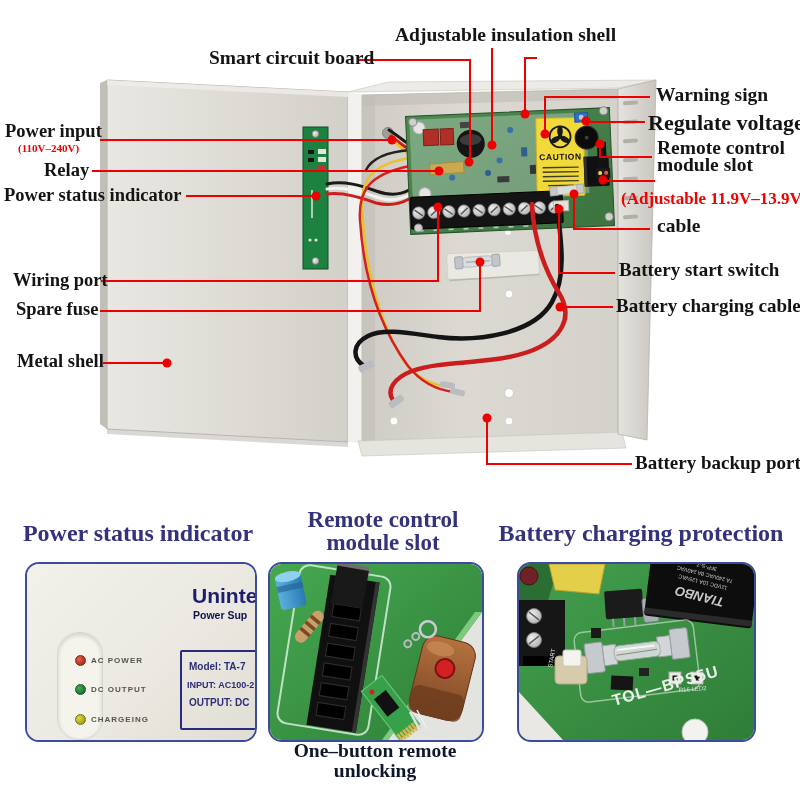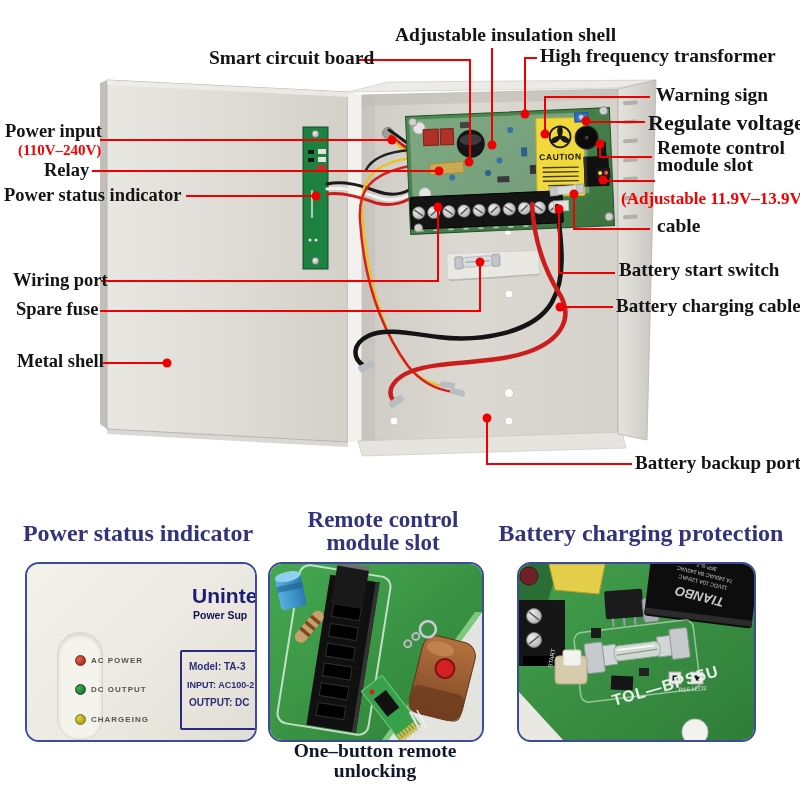--- a/index.html
+++ b/index.html
@@ -286,29 +286,28 @@
       <circle cx="600" cy="144" r="4.5"></circle>
         <circle cx="603" cy="180" r="4.5"></circle>
         <circle cx="574" cy="194" r="4.5"></circle>
       <circle cx="559" cy="209" r="4.5"></circle>
         <circle cx="560" cy="307" r="4.5"></circle>
     </g>
   </svg>
 
   <div class="lbl" style="left:395px;top:25px;font-size:19.5px">Adjustable insulation shell</div>
   <div class="lbl" style="left:209px;top:48px;font-size:19.5px">Smart circuit board</div>
-  <div class="lbl" style="left:540px;top:46px;font-size:19.5px">High frequency transformer</div>
   <div class="lbl" style="left:656px;top:85px;font-size:19.5px">Warning sign</div>
   <div class="lbl" style="left:648px;top:111px;font-size:22px">Regulate voltage</div>
   <div class="lbl" style="left:657px;top:138px;font-size:19.5px">Remote control</div>
   <div class="lbl" style="left:657px;top:155px;font-size:19.5px">module slot</div>
   <div class="lbl red" style="left:621px;top:190px;font-size:17px">(Adjustable 11.9V–13.9V)</div>
   <div class="lbl" style="left:657px;top:216px;font-size:19.5px">cable</div>
   <div class="lbl" style="left:5px;top:122px;font-size:18.5px">Power input</div>
-  <div class="lbl red" style="left:18px;top:143px;font-size:15px">(110V–240V)</div>
+  <div class="lbl red" style="left:18px;top:143px;font-size:11px">(110V–240V)</div>
   <div class="lbl" style="left:44px;top:161px;font-size:18.5px">Relay</div>
   <div class="lbl" style="left:4px;top:186px;font-size:18.5px">Power status indicator</div>
   <div class="lbl" style="left:13px;top:271px;font-size:18.5px">Wiring port</div>
   <div class="lbl" style="left:16px;top:300px;font-size:18.5px">Spare fuse</div>
   <div class="lbl" style="left:17px;top:352px;font-size:18.5px">Metal shell</div>
   <div class="lbl" style="left:619px;top:260px;font-size:19px">Battery start switch</div>
   <div class="lbl" style="left:616px;top:296px;font-size:19px">Battery charging cable</div>
   <div class="lbl" style="left:635px;top:453px;font-size:19px">Battery backup port</div>
 
   <div class="heading" style="left:8px;top:521px;width:260px;font-size:24px">Power status indicator</div>
@@ -323,21 +322,21 @@
     <div class="abs" style="left:30px;top:68px;width:44px;height:106px;border-radius:22px;background:#f4f3ec;border:1px solid #d8d6cc;box-shadow:inset 0 2px 4px rgba(0,0,0,0.15)"></div>
     <div class="led" style="left:48px;top:91px;background:radial-gradient(circle at 35% 35%,#e8604a,#8e1d12);border:1px solid #7a2a1a"></div>
     <div class="led" style="left:48px;top:120px;background:radial-gradient(circle at 35% 35%,#3fae54,#0f5f23);border:1px solid #19502a"></div>
     <div class="led" style="left:48px;top:150px;background:radial-gradient(circle at 35% 35%,#dcd63a,#8f8c14);border:1px solid #77741a"></div>
     <div class="ledlabel" style="left:64px;top:92px">AC POWER</div>
     <div class="ledlabel" style="left:64px;top:121px">DC OUTPUT</div>
     <div class="ledlabel" style="left:64px;top:151px">CHARGEING</div>
     <div class="abs" style="left:165px;top:20px;font-family:'Liberation Sans',sans-serif;font-weight:bold;font-size:21px;color:#1c1c72">Uninte</div>
     <div class="abs" style="left:166px;top:45px;font-family:'Liberation Sans',sans-serif;font-weight:bold;font-size:10.5px;color:#10104e">Power Sup</div>
     <div class="abs" style="left:153px;top:86px;width:90px;height:76px;border:2px solid #2b2b7e;border-radius:2px">
-      <div class="abs" style="left:7px;top:9px;font-family:'Liberation Sans',sans-serif;font-weight:bold;font-size:10px;color:#2d2d7a;white-space:nowrap">Model: TA-3</div>
+      <div class="abs" style="left:7px;top:9px;font-family:'Liberation Sans',sans-serif;font-weight:bold;font-size:10px;color:#2d2d7a;white-space:nowrap">Model: TA-7</div>
       <div class="abs" style="left:5px;top:28px;font-family:'Liberation Sans',sans-serif;font-weight:bold;font-size:9px;color:#2d2d7a;white-space:nowrap">INPUT: AC100-2</div>
       <div class="abs" style="left:7px;top:45px;font-family:'Liberation Sans',sans-serif;font-weight:bold;font-size:10px;color:#2d2d7a;white-space:nowrap">OUTPUT: DC</div>
     </div>
   </div>
 
   <div class="photo" style="left:268px;top:562px;width:212px;height:176px">
     <svg width="212" height="176" viewBox="0 0 212 176">
       <defs>
         <linearGradient id="g2" x1="0" y1="0" x2="1" y2="1">
           <stop offset="0" stop-color="#46a850"></stop>

